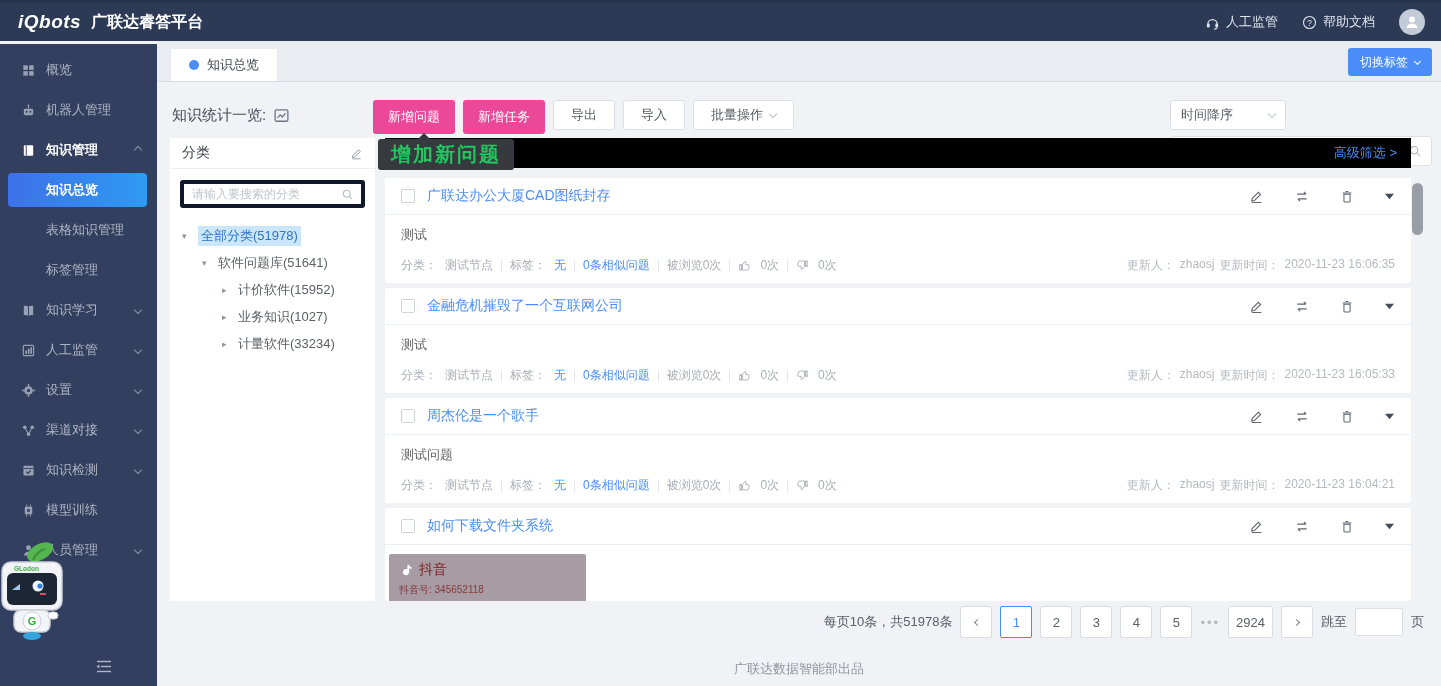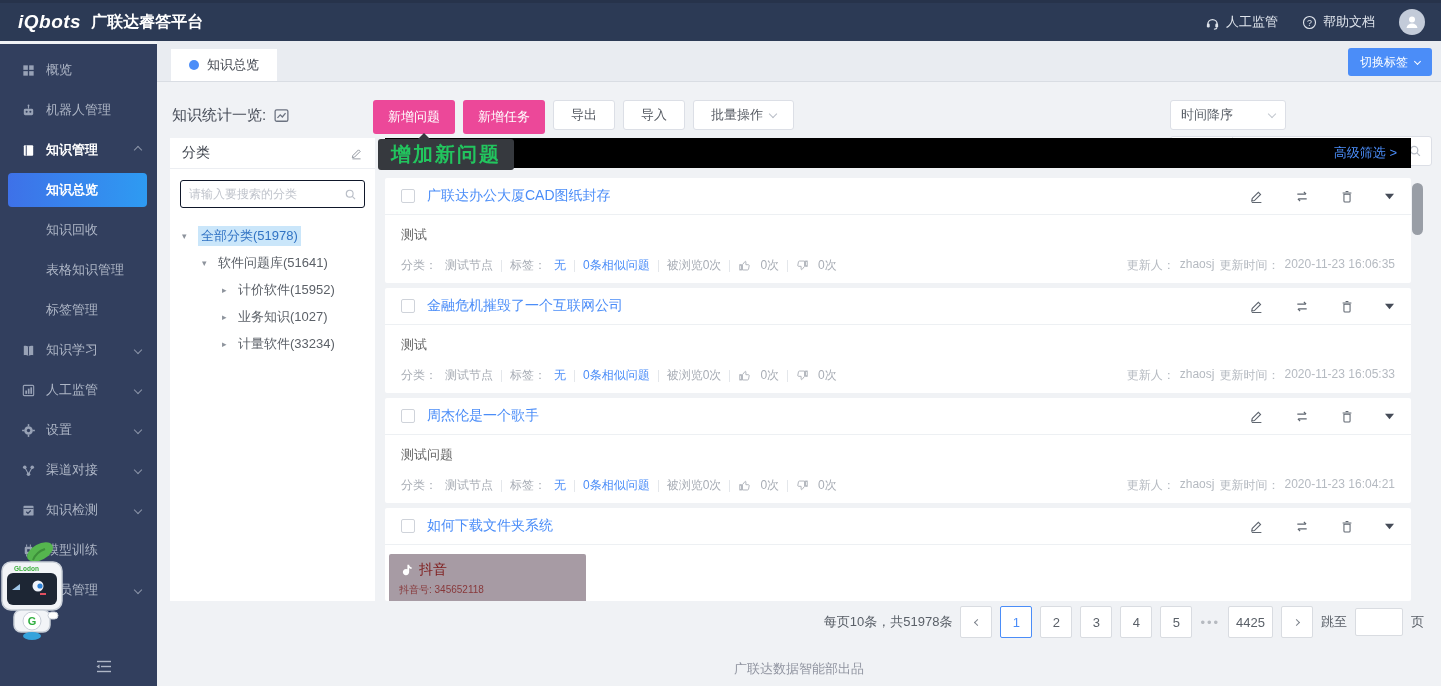--- a/index.html
+++ b/index.html
@@ -71,21 +71,21 @@
     border-right:6px solid transparent; border-bottom:6px solid #36393e; }
 
   
   .advanced-bar { position:absolute; left:385px; top:138px; width:1026px; height:30px; background:#000000; }
   .advanced-link { position:absolute; right:14px; top:0; line-height:30px; font-size:13px; color:#4b8df8; cursor:pointer; }
 
   
   .cat-panel { position:absolute; left:170px; top:138px; width:205px; height:463px; background:#fff; }
   .cat-head { height:31px; display:flex; align-items:center; justify-content:space-between; padding:0 12px; border-bottom:1px solid #eceef2; font-size:14px; color:#3c414b; }
   .cat-head .icon { color:#8d939c; cursor:pointer; }
-  .cat-search { margin:11px 10px 8px; height:28px; border:1px solid #0f172a; border-radius:3px; display:flex; align-items:center; }
+  .cat-search { margin:11px 10px 8px; height:28px; border:4px solid #0f172a; border-radius:3px; display:flex; align-items:center; }
   .cat-search input { border:none; outline:none; flex:1; min-width:0; padding:0 8px; font-size:12px; font-family:inherit; }
   .cat-search input::placeholder { color:#c0c4cc; }
   .cat-search .icon { color:#b9bec7; margin-right:7px; }
   .tree { padding:6px 0 0 12px; }
   .tree-row { height:27px; display:flex; align-items:center; font-size:13px; color:#5c6168; cursor:pointer; }
   .tree-caret { width:16px; font-size:9px; color:#8d939c; }
   .tree-row.lvl1 { padding-left:20px; }
   .tree-row.lvl2 { padding-left:40px; }
   .tree-label.selected { background:#cae6fa; color:#3173c4; padding:1px 3px; }
 
@@ -188,23 +188,20 @@
       <svg width="15" height="15" viewBox="0 0 16 16">
           <rect x="3" y="2.5" width="10" height="11" rx="1" fill="currentColor"></rect>
           <line x1="5.6" y1="2.5" x2="5.6" y2="13.5" stroke="#323f5e" stroke-width="1"></line>
         </svg>
     </span>
     <span>知识管理</span>
     <span class="chev up"></span>
   </div>
   <div class="side-sub active">
     <span>知识总览</span>
-  </div>
-  <div class="side-sub">
-    <span>知识回收</span>
   </div>
   <div class="side-sub">
     <span>表格知识管理</span>
   </div>
   <div class="side-sub">
     <span>标签管理</span>
   </div>
   <div class="side-item">
     <span class="icon">
       <svg width="15" height="15" viewBox="0 0 16 16">
@@ -671,21 +668,21 @@
   <span>每页10条，共51978条</span>
   <span class="pg-btn">
       <span class="chev left"></span>
     </span>
   <span class="pg-btn active">1</span>
   <span class="pg-btn">2</span>
   <span class="pg-btn">3</span>
   <span class="pg-btn">4</span>
   <span class="pg-btn">5</span>
   <span class="pg-ellipsis">•••</span>
-  <span class="pg-btn">4425</span>
+  <span class="pg-btn">2924</span>
   <span class="pg-btn">
       <span class="chev right"></span>
     </span>
   <span>跳至</span>
   <input class="jump-input" type="text" style="">
   <span>页</span>
 </div>
 
 <div class="footer">广联达数据智能部出品</div>
 

